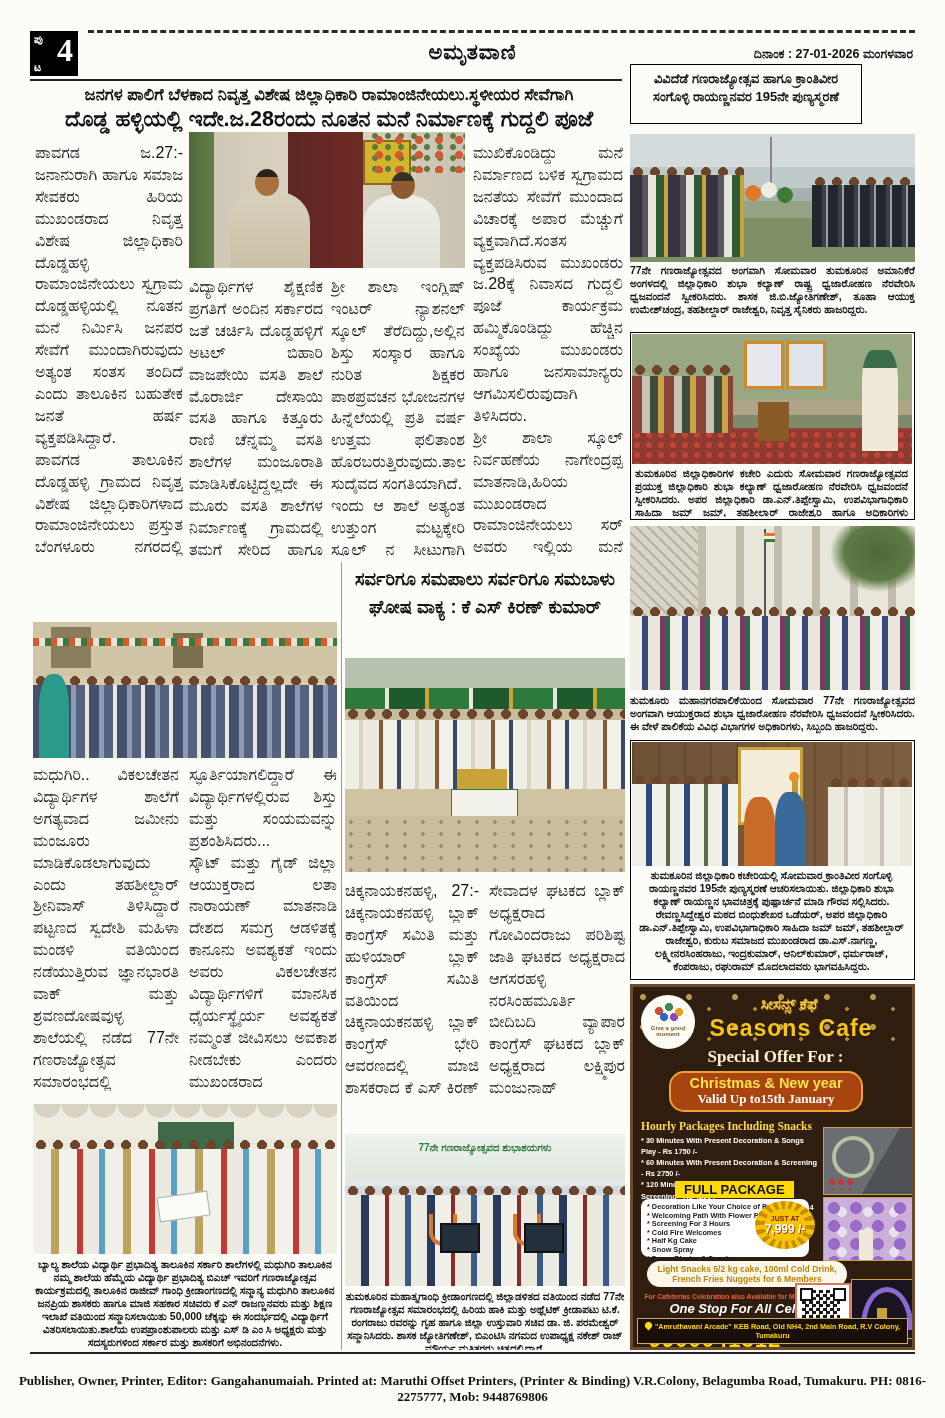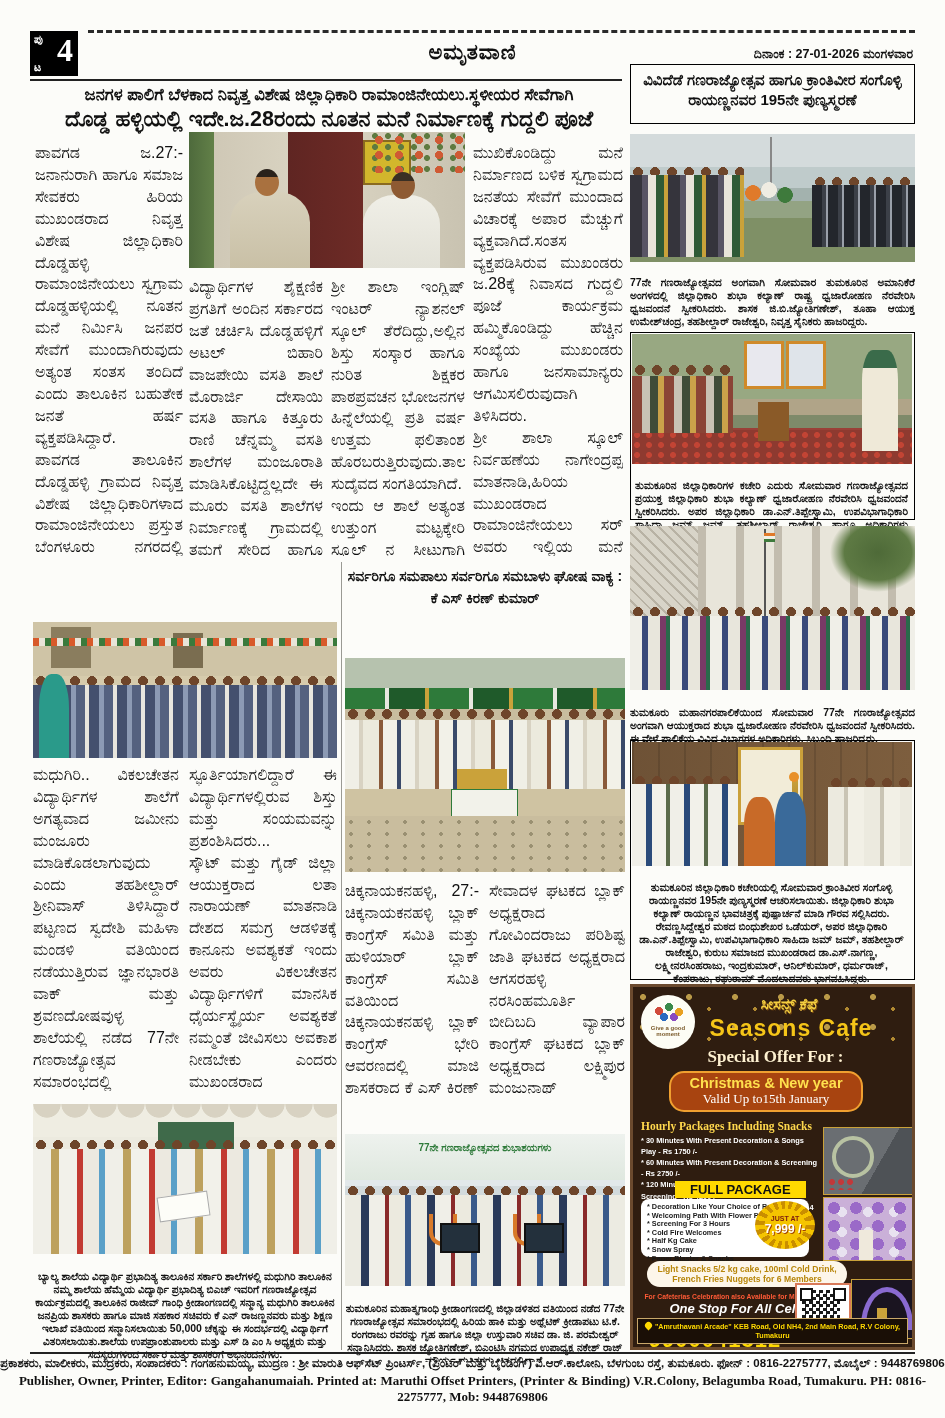--- a/index.html
+++ b/index.html
@@ -12,24 +12,24 @@
   #pagebox{left:30px;top:31px;width:48px;height:45px;background:#000;color:#fff;}
   #pagebox .pn{position:absolute;right:5px;top:1px;font-size:32px;font-weight:800;font-family:"Liberation Serif",serif;}
   #pagebox .pl{position:absolute;left:4px;font-size:11px;font-weight:700;}
   #masthead{left:0;top:40px;width:945px;text-align:center;font-size:21px;font-weight:800;letter-spacing:1px;}
   #dateline{right:32px;top:47px;font-size:12.5px;font-weight:700;}
   #hrule{left:30px;top:79px;width:592px;border-top:2px solid #222;}
   
   .kick{font-size:16.5px;font-weight:700;text-align:center;line-height:1.25;}
   .hl1{font-size:21.5px;font-weight:800;text-align:center;line-height:1.3;}
   .hl2{font-size:16.5px;font-weight:800;text-align:center;line-height:1.35;}
-  .hl3{font-size:14px;font-weight:800;text-align:center;line-height:1.55;}
+  .hl3{font-size:18px;font-weight:800;text-align:center;line-height:1.55;}
   
   .bcol{font-size:16px;line-height:1.37;text-align:justify;white-space:pre-line;overflow:hidden;}
-  .cap{font-size:10.5px;line-height:1.24;font-weight:600;text-align:justify;overflow:hidden;white-space:pre-line;margin-top:12px;}
+  .cap{font-size:10.5px;line-height:1.24;font-weight:600;text-align:justify;overflow:hidden;white-space:pre-line;}
   .capc{text-align:center;}
   
   .ph{position:absolute;overflow:hidden;background:#c8c2b4;}
   .ph i{position:absolute;display:block;}
   .heads{background-image:radial-gradient(circle 5px at 8px 7px,#6e452a 95%,transparent);
          background-size:17px 14px;background-repeat:repeat-x;}
   .vline{width:0;border-left:1px solid #9a9a94;}
   .boxed{border:1.5px solid #000;}
   
   #ad{left:630px;top:984px;width:285px;height:366px;background:#2f1d10;border:3px solid #6b4a2e;box-sizing:border-box;overflow:hidden;color:#fff;}
@@ -38,24 +38,24 @@
       background-size:46px 30px;opacity:.7;}
   #adlogo{left:8px;top:8px;width:54px;height:54px;border-radius:50%;background:#fdfdf5;overflow:hidden;}
   #adlogo .tr{position:absolute;left:12px;top:8px;width:30px;height:22px;
       background:radial-gradient(circle 4px at 6px 8px,#d04a3a 95%,transparent),radial-gradient(circle 4px at 16px 4px,#3a8a4a 95%,transparent),radial-gradient(circle 4px at 26px 9px,#e8a020 95%,transparent),radial-gradient(circle 4px at 11px 14px,#2a6ac0 95%,transparent),radial-gradient(circle 4px at 21px 14px,#8a4ac0 95%,transparent);}
   #adlogo .st{position:absolute;left:0;right:0;top:30px;text-align:center;font-size:6px;color:#7a5a2a;font-weight:700;}
   .adknname{left:66px;top:8px;width:180px;text-align:center;font-size:15px;font-weight:800;color:#f5d040;text-shadow:1px 1px 0 #7a4a10;}
   .adname{left:60px;top:28px;width:196px;text-align:center;font-size:23px;font-weight:800;color:#f5c518;letter-spacing:1px;}
   .adoffer{left:0;top:60px;width:260px;text-align:center;font-family:"Liberation Serif",serif;font-size:17px;font-weight:700;color:#fdf0d0;}
   .adxmas{left:36px;top:84px;width:190px;background:#a84410;border:2px solid #f0a030;border-radius:15px;text-align:center;padding:2px 0 3px;}
   .adxmas .l1{font-size:14.5px;font-weight:800;color:#ffe14d;}
-  .adxmas .l2{font-family:"Liberation Serif",serif;font-size:13px;font-weight:400;color:#fff;}
+  .adxmas .l2{font-family:"Liberation Serif",serif;font-size:13px;font-weight:700;color:#fff;}
   .adhtitle{left:8px;top:133px;font-size:11.5px;font-weight:800;color:#ffd84d;font-family:"Liberation Serif",serif;}
   .adhourly{left:8px;top:148px;width:178px;font-size:7.4px;font-weight:700;line-height:1.5;color:#fff;white-space:pre-line;}
-  .adfull{left:42px;top:194px;background:#ffd900;color:#111;font-size:13px;font-weight:800;padding:1px 15px;}
+  .adfull{left:42px;top:194px;background:#ffd900;color:#111;font-size:13px;font-weight:800;padding:1px 9px;}
   .adpanel{left:8px;top:212px;width:168px;height:58px;background:#fff;border-radius:8px;color:#1a1a1a;
            font-size:7.3px;font-weight:700;line-height:1.18;padding:4px 6px;box-sizing:border-box;white-space:pre-line;}
   .burst{left:122px;top:214px;width:60px;height:48px;border-radius:50%;
          background:radial-gradient(closest-side,#f5c400 68%,transparent 69%),repeating-conic-gradient(#f5c400 0 10deg,#c98e00 10deg 20deg);
          display:flex;flex-direction:column;align-items:center;justify-content:center;text-align:center;}
   .burst b{font-size:7px;color:#7a1a10;font-weight:800;}
   .burst u{font-size:12px;color:#fff;font-weight:800;text-shadow:1px 1px 0 #a04000;}
   .adsnacks{left:14px;top:274px;width:200px;background:#fdf6ea;border-radius:14px;text-align:center;
             font-size:8.6px;font-weight:800;color:#b8860b;padding:3px 4px;box-sizing:border-box;}
   .adminbill{left:2px;top:306px;width:240px;text-align:center;font-size:6.8px;font-weight:700;color:#ff5a36;}
@@ -110,21 +110,21 @@
     <i style="right:18%;bottom:51%;width:24px;height:27px;border-radius:50%;background:linear-gradient(#3a2f24 32%,#8e5a32 34%)"></i>
   </div>
   <div class="abs bcol" style="left:189px;top:276px;width:134px;height:280px">ವಿದ್ಯಾರ್ಥಿಗಳ ಶೈಕ್ಷಣಿಕ ಪ್ರಗತಿಗೆ ಅಂದಿನ ಸರ್ಕಾರದ ಜತೆ ಚರ್ಚಿಸಿ ದೊಡ್ಡಹಳ್ಳಿಗೆ ಅಟಲ್ ಬಿಹಾರಿ ವಾಜಪೇಯಿ ವಸತಿ ಶಾಲೆ ಮೊರಾರ್ಜಿ ದೇಸಾಯಿ ವಸತಿ ಹಾಗೂ ಕಿತ್ತೂರು ರಾಣಿ ಚೆನ್ನಮ್ಮ ವಸತಿ ಶಾಲೆಗಳ ಮಂಜೂರಾತಿ ಮಾಡಿಸಿಕೊಟ್ಟಿದ್ದಲ್ಲದೇ ಈ ಮೂರು ವಸತಿ ಶಾಲೆಗಳ ನಿರ್ಮಾಣಕ್ಕೆ ಗ್ರಾಮದಲ್ಲಿ ತಮಗೆ ಸೇರಿದ್ದ ಹಾಗೂ ವಿಲೀನಿಸಿದ್ದ ಸುಮಾರು 33ಎಕರೆ ಜಮೀನು ಉಚಿತವಾಗಿ ದಾನ ನೀಡಿದ ಕೀರ್ತಿ ಇವರಿಗೆ ಸಲ್ಲಬೇಕಿದೆ.
 ಹಾಗೆ ಒಳಶಿಗಾಗಿ ಗ್ರಾಮದಲ್ಲಿ ಕೋಟ್ಯಂತರ ರೂ.ವೆಚ್ಚದಲ್ಲಿ ಶ್ರೀ ವರದಾಂಜನೇಯಸ್ವಾಮಿ ದೇವಸ್ಥಾನ ಜೀರ್ಣೋದ್ಧಾರ ಹಾಗೂ ಶುಭ ಸಮಾರಂಭಕ್ಕೆ ಕಲ್ಯಾಣ ಮಂಟಪ ನಿರ್ಮಾಣಕ್ಕೆ ಆರ್ಥಿಕ ಸಹಾಯ ನೀಡಿದ ಇವರ ಸೇವೆಗೆ ತಾಲೂಕಿನ ಜನತೆಯಿಂದ ಅಪಾರ ಮೆಚ್ಚುಗೆ ವ್ಯಕ್ತವಾಗಿದೆ. ತಾಲೂಕಿನಲ್ಲಿ ಪ್ರತಿಭಾನ್ವಿತ ವಿದ್ಯಾರ್ಥಿಗಳನ್ನು ರೂಪಿಸುವ ಹಿನ್ನೆಲೆಯಲ್ಲಿ,ಮುಖಂಡರಾದ ಡಾ.ಜಿ.ವೆಂಕಟರಾಮುಯ್ಯ ಅವರ ಸಹಭಾಗಿತ್ವದಲ್ಲಿ ಪಟ್ಟಣದಲ್ಲಿ ಸುಸಜ್ಜಿತವಾದ</div>
   <div class="abs bcol" style="left:331px;top:276px;width:134px;height:280px">ಶ್ರೀ ಶಾಲಾ ಇಂಗ್ಲಿಷ್ ಇಂಟರ್ ನ್ಯಾಶನಲ್ ಸ್ಕೂಲ್ ತೆರೆದಿದ್ದು,ಅಲ್ಲಿನ ಶಿಸ್ತು ಸಂಸ್ಕಾರ ಹಾಗೂ ನುರಿತ ಶಿಕ್ಷಕರ ಪಾಠಪ್ರವಚನ ಭೋಜನಗಳ ಹಿನ್ನೆಲೆಯಲ್ಲಿ ಪ್ರತಿ ವರ್ಷ ಉತ್ತಮ ಫಲಿತಾಂಶ ಹೊರಬರುತ್ತಿರುವುದು.ತಾಲೂಕಿನ ಸುದೈವದ ಸಂಗತಿಯಾಗಿದೆ.
 ಇಂದು ಆ ಶಾಲೆ ಅತ್ಯಂತ ಉತ್ತುಂಗ ಮಟ್ಟಕ್ಕೇರಿ ಸ್ಕೂಲ್ ನ ಸೀಟುಗಾಗಿ ಪೋಷಕರು ಮುಗಿಬೀಳುವುದು ಸಾಮಾನ್ಯವಾಗಿದೆ.ರಾಮಾಂಜಿನೇಯಲು ಅವರ ಶೈಕ್ಷಣಿಕ ಹಾಗೂ ಆಧ್ಯಾತ್ಮಿಕ ಸೇವಾ ಕಾರ್ಯಗಳಲ್ಲಿ ಅವರ ಧರ್ಮಪತ್ನಿಯವರಾದ ಶ್ರೀಮತಿ ಶ್ರೀ ಶಾರದ ರಾಮಾಂಜಿನೇಯಲು ಅವರಿಗೆ ಸಂಪೂರ್ಣ ಸಹಕಾರ ನೀಡುತ್ತಿದ್ದು ಪತಿಯಷ್ಟೇ ಸೇವಾ ಮನೋಭಾವ ಹೊಂದಿ ಜನ ಮೆಚ್ಚುಗೆಗೆ ಪಾತ್ರರಾಗಿದ್ದಾರೆ.
 ಸಾರ್ವಜನಿಕರ ಒತ್ತಾಸೆ ಮೇರೆಗೆ ಸ್ವಗ್ರಾಮ ತಾಲೂಕಿನ ದೊಡ್ಡಹಳ್ಳಿ ಗ್ರಾಮದಲ್ಲಿ ನೂತನ ಮನೆ ನಿರ್ಮಾಣಕ್ಕೆ ಮುಂದಾಗಿ ಇದೇ.ಜ.28ರಂದು ಬೆಳಿಗ್ಗೆ ಗಂಟೆಗೆ ಭೂಮಿ ಪೂಜೆ ಕಾರ್ಯಕ್ರಮ</div>
   <div class="abs bcol" style="left:473px;top:142px;width:150px;height:414px">ಮುಖಿಕೊಂಡಿದ್ದು ಮನೆ ನಿರ್ಮಾಣದ ಬಳಿಕ ಸ್ವಗ್ರಾಮದ ಜನತೆಯ ಸೇವೆಗೆ ಮುಂದಾದ ವಿಚಾರಕ್ಕೆ ಅಪಾರ ಮೆಚ್ಚುಗೆ ವ್ಯಕ್ತವಾಗಿದೆ.ಸಂತಸ ವ್ಯಕ್ತಪಡಿಸಿರುವ ಮುಖಂಡರು ಜ.28ಕ್ಕೆ ನಿವಾಸದ ಗುದ್ದಲಿ ಪೂಜೆ ಕಾರ್ಯಕ್ರಮ ಹಮ್ಮಿಕೊಂಡಿದ್ದು ಹೆಚ್ಚಿನ ಸಂಖ್ಯೆಯ ಮುಖಂಡರು ಹಾಗೂ ಜನಸಾಮಾನ್ಯರು ಆಗಮಿಸಲಿರುವುದಾಗಿ ತಿಳಿಸಿದರು.
 ಶ್ರೀ ಶಾಲಾ ಸ್ಕೂಲ್ ನಿರ್ವಹಣೆಯ ನಾಗೇಂದ್ರಪ್ಪ ಮಾತನಾಡಿ,ಹಿರಿಯ ಮುಖಂಡರಾದ ರಾಮಾಂಜಿನೇಯಲು ಸರ್ ಅವರು ಇಲ್ಲಿಯ ಮನೆ ನಿರ್ಮಿಸಿ ಬೆಂಗಳೂರಿನಿಂದ ಆಗಮಿಸುವುದರಿಂದ ಸಾರ್ವಜನಿಕರಿಗೆ ಹೆಚ್ಚು ಅನುಕೂಲವಾಗಲಿದೆ ಎಂದರು.</div>
 
-  <div class="abs boxed hl2" style="left:630px;top:64px;width:285px;height:60px;box-sizing:border-box;padding:5px 6px;font-size:15px">ವಿವಿದೆಡೆ ಗಣರಾಜ್ಯೋತ್ಸವ ಹಾಗೂ ಕ್ರಾಂತಿವೀರ ಸಂಗೊಳ್ಳಿ ರಾಯಣ್ಣನವರ 195ನೇ ಪುಣ್ಯಸ್ಮರಣೆ</div>
+  <div class="abs boxed hl2" style="left:630px;top:64px;width:232px;height:60px;box-sizing:border-box;padding:5px 6px;font-size:13px">ವಿವಿದೆಡೆ ಗಣರಾಜ್ಯೋತ್ಸವ ಹಾಗೂ ಕ್ರಾಂತಿವೀರ ಸಂಗೊಳ್ಳಿ ರಾಯಣ್ಣನವರ 195ನೇ ಪುಣ್ಯಸ್ಮರಣೆ</div>
 
   <div class="ph" style="left:630px;top:134px;width:285px;height:128px">
     <i style="inset:0;background:linear-gradient(#d4dbdc 0 26%,#bfcbcb 26% 42%,#a3b2ae 42% 52%,#93a383 52% 66%,#7f9066 66% 100%)"></i>
     <i style="left:49%;top:2%;width:2px;height:42%;background:#888"></i>
     <i style="left:40%;top:36%;width:50px;height:28px;background:radial-gradient(circle 8px at 9px 13px,#e07a2a 95%,transparent),radial-gradient(circle 8px at 25px 10px,#efece2 95%,transparent),radial-gradient(circle 8px at 41px 15px,#3e7a3c 95%,transparent)"></i>
     <i class="heads" style="left:0;bottom:66%;width:40%;height:13px"></i>
     <i style="left:0;bottom:4%;width:40%;height:64%;background:repeating-linear-gradient(90deg,#35343c 0 12px,#585464 12px 18px,#e8e4da 18px 26px,#2f5a36 26px 34px,#c9a23a 34px 38px)"></i>
     <i class="heads" style="right:0;bottom:58%;width:36%;height:13px"></i>
     <i style="right:0;bottom:12%;width:36%;height:48%;background:repeating-linear-gradient(90deg,#23262c 0 10px,#3c4048 10px 14px,#9aa0aa 14px 16px)"></i>
   </div>
@@ -282,16 +282,15 @@
     <i style="bottom:0;width:100%;height:60%;background:repeating-linear-gradient(90deg,#ecebe2 0 16px,#2a3a5a 16px 24px,#f0efe8 24px 40px,#8a2a2a 40px 44px,#eceadf 44px 60px,#3a5a8a 60px 66px)"></i>
     <i style="left:30%;bottom:26%;width:20px;height:28px;border:4px solid #d87a2a;border-top:none;border-radius:0 0 20px 20px"></i>
     <i style="left:60%;bottom:26%;width:20px;height:28px;border:4px solid #d87a2a;border-top:none;border-radius:0 0 20px 20px"></i>
     <i style="left:34%;bottom:22%;width:36px;height:26px;background:#23303c;border:2px solid #111"></i>
     <i style="left:64%;bottom:22%;width:36px;height:26px;background:#23303c;border:2px solid #111"></i>
     <span style="position:absolute;left:0;top:5%;width:100%;text-align:center;font-size:10px;font-weight:800;color:#2e7a3a">77ನೇ ಗಣರಾಜ್ಯೋತ್ಸವದ ಶುಭಾಶಯಗಳು</span>
   </div>
   <div class="abs cap capc" style="left:345px;top:1290px;width:280px;height:60px;text-align:center">ತುಮಕೂರಿನ ಮಹಾತ್ಮಗಾಂಧಿ ಕ್ರೀಡಾಂಗಣದಲ್ಲಿ ಜಿಲ್ಲಾಡಳಿತದ ವತಿಯಿಂದ ನಡೆದ 77ನೇ ಗಣರಾಜ್ಯೋತ್ಸವ ಸಮಾರಂಭದಲ್ಲಿ ಹಿರಿಯ ಹಾಕಿ ಮತ್ತು ಅಥ್ಲೆಟಿಕ್ ಕ್ರೀಡಾಪಟು ಟಿ.ಕೆ. ರಂಗರಾಜು ರವರನ್ನು ಗೃಹ ಹಾಗೂ ಜಿಲ್ಲಾ ಉಸ್ತುವಾರಿ ಸಚಿವ ಡಾ. ಜಿ. ಪರಮೇಶ್ವರ್ ಸನ್ಮಾನಿಸಿದರು. ಶಾಸಕ ಜ್ಯೋತಿಗಣೇಶ್, ಬಿಎಂಟಿಸಿ ನಗಮದ ಉಪಾಧ್ಯಕ್ಷ ನಕೇಶ್ ರಾಜ್ ಮೌರ್ಯ ಮತಿತರರು ಚಿತ್ರದಲ್ಲಿದ್ದಾರೆ.</div>
 
   <div class="abs" id="frule"></div>
-  <div class="abs fkn">ಪ್ರಕಾಶಕರು, ಮಾಲೀಕರು, ಮುದ್ರಕರು, ಸಂಪಾದಕರು : ಗಂಗಹನುಮಯ್ಯ, ಮುದ್ರಣ : ಶ್ರೀ ಮಾರುತಿ ಆಫ್‌ಸೆಟ್ ಪ್ರಿಂಟರ್ಸ್, (ಪ್ರಿಂಟರ್ ಮತ್ತು ಬೈಂಡಿಂಗ್) ವಿ.ಆರ್.ಕಾಲೋನಿ, ಬೆಳಗುಂಬ ರಸ್ತೆ, ತುಮಕೂರು. ಫೋನ್ : 0816-2275777,  ಮೊಬೈಲ್ :  9448769806</div>
   <div class="abs fen">Publisher, Owner, Printer, Editor: Gangahanumaiah. Printed at: Maruthi Offset Printers, (Printer &amp; Binding) V.R.Colony, Belagumba Road, Tumakuru. PH: 0816-2275777,  Mob: 9448769806</div>
 
 </div>
 
 </body></html>

